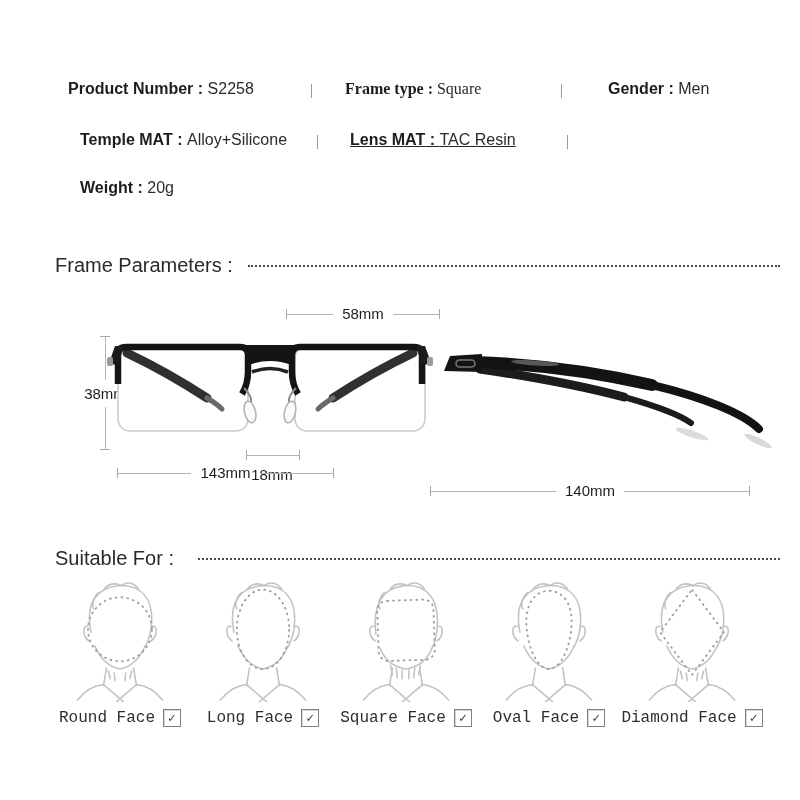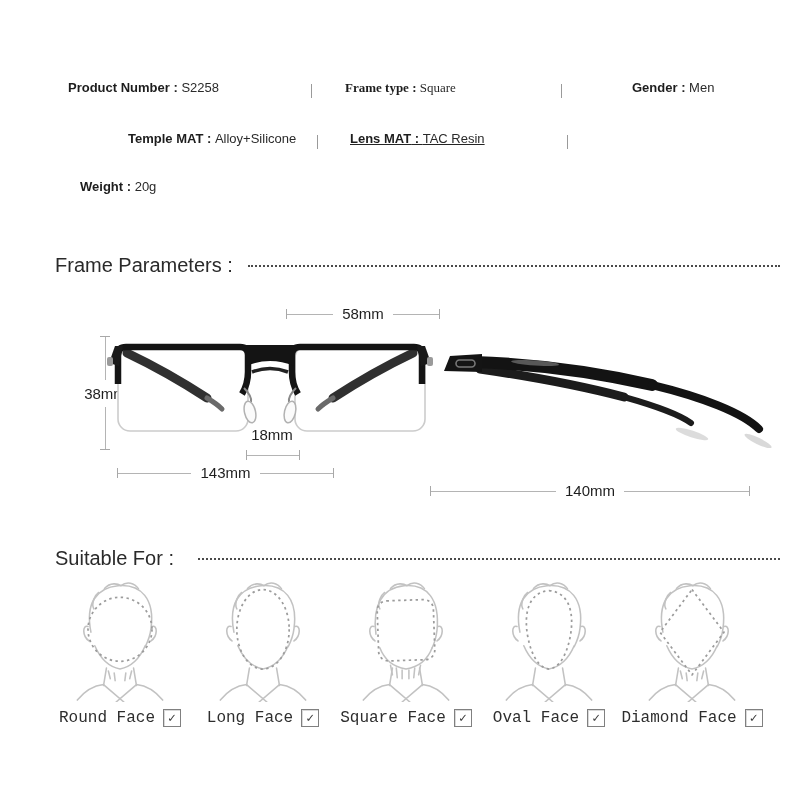--- a/index.html
+++ b/index.html
@@ -1,37 +1,37 @@
 <!DOCTYPE html>
 <html><head>
 <meta charset="utf-8">
 <style>
   html,body{margin:0;padding:0;background:#fff;}
   .canvas{position:relative;width:800px;height:800px;background:#ffffff;overflow:hidden;
           font-family:"Liberation Sans","DejaVu Sans",sans-serif;color:#222;}
   .abs{position:absolute;}
   
-  .spec-item{position:absolute;white-space:nowrap;font-size:13px;color:#242424;}
+  .spec-item{position:absolute;white-space:nowrap;font-size:16px;color:#242424;}
   .spec-item .lbl{font-weight:bold;color:#1d1d1d;}
   .spec-item .sep{font-weight:bold;white-space:pre;}
   .spec-item .val{font-weight:normal;color:#2a2a2a;}
   .col-div{position:absolute;width:1px;height:14px;background:#9a9a9a;}
   
   .section-title{position:absolute;font-size:20px;color:#2a2a2a;white-space:nowrap;}
   .dotted-rule{position:absolute;height:0;border-top:2px dotted #4a4a4a;}
   
   .dim-h{position:absolute;display:flex;align-items:center;height:16px;}
   .dim-h .tick{width:1px;height:10px;background:#a8a8a8;}
   .dim-h .dline{flex:1;height:1px;background:#b4b4b4;}
   .dim-h .dlabel{padding:0 9px;font-size:15px;color:#1e1e1e;white-space:nowrap;line-height:16px;}
   .dim-v{position:absolute;display:flex;flex-direction:column;align-items:center;}
   .dim-v .vtick{height:1px;width:10px;background:#a8a8a8;}
   .dim-v .vline{width:1px;flex:1;background:#b4b4b4;}
   .dim-v .dlabel{padding:5px 0;font-size:15px;color:#1e1e1e;white-space:nowrap;}
-  .free-label{position:absolute;font-size:15px;color:#1e1e1e;white-space:nowrap;text-align:center;}
+  .free-label{position:absolute;font-size:15px;color:#1e1e1e;white-space:nowrap;text-align:center;margin-top:40px;}
   
   .faces-row{position:absolute;left:50px;top:576px;width:712px;display:flex;justify-content:space-between;}
   .face-col{width:140px;display:flex;flex-direction:column;align-items:center;font-family:Liberation Mono, monospace;}
   .face-col svg{display:block;}
   .face-caption{margin-top:7px;display:flex;align-items:center;white-space:nowrap;
                 font-size:16px;color:#2e2e2e;}
   .checkbox{display:inline-flex;align-items:center;justify-content:center;width:16px;height:16px;
             margin-left:8px;border:1px solid #808080;box-shadow:inset 1px 1px 0 0 #d9d9d9;
             font-size:13px;font-weight:bold;color:#3c3c3c;background:#fff;}
 </style>
@@ -41,25 +41,25 @@
 <div class="canvas">
 
   <div class="spec-item" style="left:68px;top:80px;">
     <span class="lbl">Product Number</span><span class="sep"> : </span><span class="val">S2258</span>
   </div>
   <div class="col-div" style="left:311px;top:84px;"></div>
   <div class="spec-item" style="left:345px;top:80px;font-family:Liberation Serif, serif;">
     <span class="lbl">Frame type</span><span class="sep"> : </span><span class="val">Square</span>
   </div>
   <div class="col-div" style="left:561px;top:84px;"></div>
-  <div class="spec-item" style="left:632px;top:80px;">
+  <div class="spec-item" style="left:608px;top:80px;">
     <span class="lbl">Gender</span><span class="sep"> : </span><span class="val">Men</span>
   </div>
 
-  <div class="spec-item" style="left:80px;top:131px;margin-left:48px;">
+  <div class="spec-item" style="left:80px;top:131px;">
     <span class="lbl">Temple MAT</span><span class="sep"> : </span><span class="val">Alloy+Silicone</span>
   </div>
   <div class="col-div" style="left:317px;top:135px;"></div>
   <div class="spec-item" style="left:350px;top:131px;text-decoration:underline;">
     <span class="lbl">Lens MAT</span><span class="sep"> : </span><span class="val">TAC Resin</span>
   </div>
   <div class="col-div" style="left:567px;top:135px;"></div>
 
   <div class="spec-item" style="left:80px;top:179px;">
     <span class="lbl">Weight</span><span class="sep"> : </span><span class="val">20g</span>

